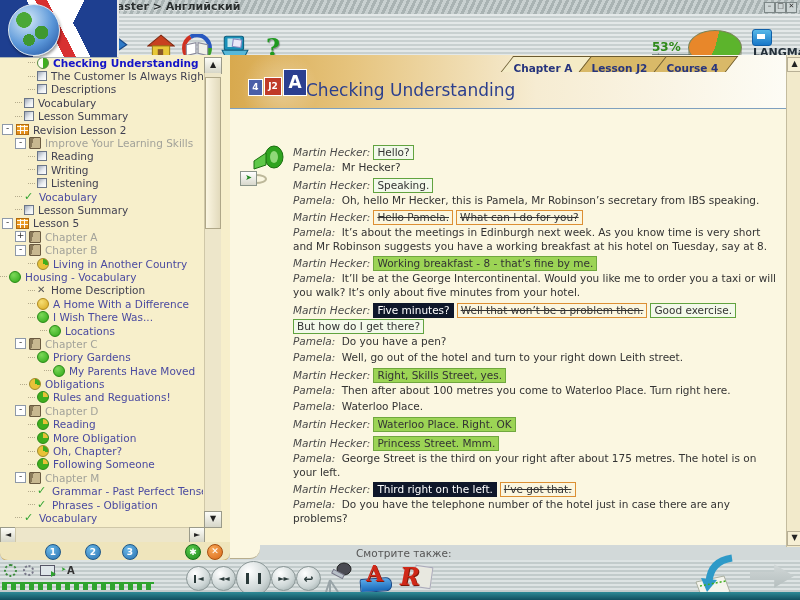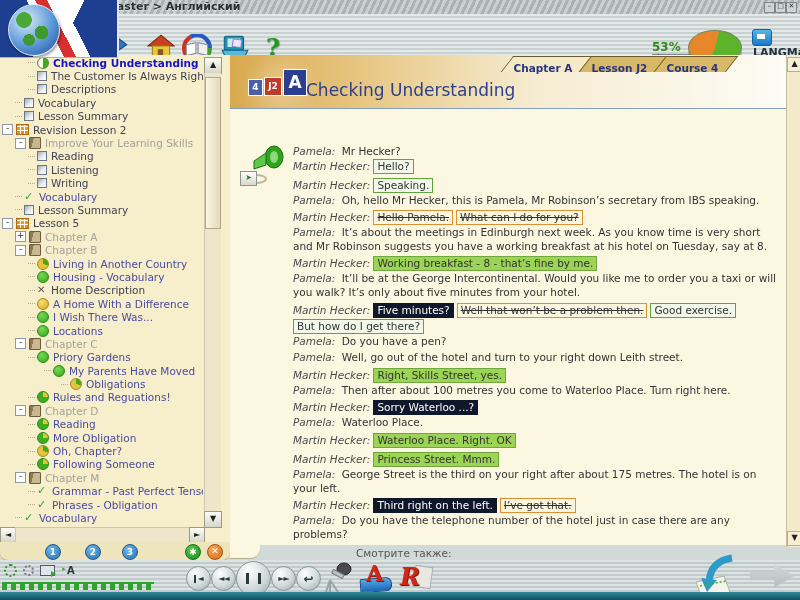--- a/index.html
+++ b/index.html
@@ -276,26 +276,26 @@
           <span class="lbl-muted">Improve Your Learning Skills</span>
         </div>
         <div class="tree-row" style="padding-left: 28px;">
           <span class="stub"></span>
           <span class="ti ti-square"></span>
           <span class="lbl-dark">Reading</span>
         </div>
         <div class="tree-row" style="padding-left: 28px;">
           <span class="stub"></span>
           <span class="ti ti-square"></span>
+          <span class="lbl-dark">Writing</span>
+        </div>
+        <div class="tree-row" style="padding-left: 28px;">
+          <span class="stub"></span>
+          <span class="ti ti-square"></span>
           <span class="lbl-dark">Listening</span>
-        </div>
-        <div class="tree-row" style="padding-left: 28px;">
-          <span class="stub"></span>
-          <span class="ti ti-square"></span>
-          <span class="lbl-dark">Writing</span>
         </div>
         <div class="tree-row" style="padding-left: 15px;">
           <span class="stub"></span>
           <span class="ti ti-check">✓</span>
           <span class="lbl-col">Vocabulary</span>
         </div>
         <div class="tree-row" style="padding-left: 15px;">
           <span class="stub"></span>
           <span class="ti ti-square"></span>
           <span class="lbl-dark">Lesson Summary</span>
@@ -313,61 +313,61 @@
         <div class="tree-row" style="padding-left: 15px;">
           <span class="exp">-</span>
           <span class="ti ti-book"></span>
           <span class="lbl-muted">Chapter B</span>
         </div>
         <div class="tree-row" style="padding-left: 28px;">
           <span class="stub"></span>
           <span class="ti ti-pie-yg"></span>
           <span class="lbl-col">Living in Another Country</span>
         </div>
-        <div class="tree-row" style="padding-left: 28px;">
+        <div class="tree-row" style="">
           <span class="stub"></span>
           <span class="ti ti-circle-green"></span>
           <span class="lbl-col">Housing - Vocabulary</span>
         </div>
         <div class="tree-row" style="padding-left: 28px;">
           <span class="stub"></span>
           <span class="ti ti-x">✕</span>
           <span class="lbl-dark">Home Description</span>
         </div>
         <div class="tree-row" style="padding-left: 28px;">
           <span class="stub"></span>
           <span class="ti ti-circle-yellow"></span>
           <span class="lbl-col">A Home With a Difference</span>
         </div>
         <div class="tree-row" style="padding-left: 28px;">
           <span class="stub"></span>
           <span class="ti ti-circle-green"></span>
           <span class="lbl-col">I Wish There Was...</span>
         </div>
-        <div class="tree-row" style="padding-left: 28px;">
+        <div class="tree-row" style="padding-left: 40px;">
           <span class="stub"></span>
           <span class="ti ti-circle-green"></span>
           <span class="lbl-col">Locations</span>
         </div>
         <div class="tree-row" style="padding-left: 15px;">
           <span class="exp">-</span>
           <span class="ti ti-book"></span>
           <span class="lbl-muted">Chapter C</span>
         </div>
         <div class="tree-row" style="padding-left: 28px;">
           <span class="stub"></span>
           <span class="ti ti-circle-green"></span>
           <span class="lbl-col">Priory Gardens</span>
         </div>
         <div class="tree-row" style="padding-left: 44px;">
           <span class="stub"></span>
           <span class="ti ti-circle-green"></span>
           <span class="lbl-col">My Parents Have Moved</span>
         </div>
-        <div class="tree-row" style="padding-left: 20px; margin-left: 41px;">
+        <div class="tree-row" style="padding-left: 20px;">
           <span class="stub"></span>
           <span class="ti ti-pie-yg"></span>
           <span class="lbl-col">Obligations</span>
         </div>
         <div class="tree-row" style="padding-left: 28px;">
           <span class="stub"></span>
           <span class="ti ti-pie-gy"></span>
           <span class="lbl-col">Rules and Reguations!</span>
         </div>
         <div class="tree-row" style="padding-left: 15px;">
@@ -451,22 +451,22 @@
     <div class="cbody">
       <svg class="speaker-art" viewBox="0 0 40 44">
         <ellipse cx="30" cy="12" rx="9" ry="11" fill="#2FA31F" stroke="#1A700F" stroke-width="1"></ellipse>
         <ellipse cx="30" cy="12" rx="4" ry="6" fill="#8FD878"></ellipse>
         <path d="M22 8 L10 16 L10 24 L22 20 Z" fill="#5FC848" stroke="#1A700F" stroke-width="1"></path>
         <ellipse cx="12" cy="34" rx="10" ry="4" fill="none" stroke="#BDB89A" stroke-width="2"></ellipse>
       </svg>
       <span class="play-mini">➤</span>
       <div class="dialogue" id="dialogue">
           <div class="exchange">
+            <div><span class="speaker">Martin Hecker:</span><span class="chip correct-outline">Hello?</span></div>
             <div><span class="speaker">Pamela:</span> Mr Hecker?</div>
-            <div><span class="speaker">Martin Hecker:</span><span class="chip correct-outline">Hello?</span></div>
           </div>
           <div class="exchange">
             <div><span class="speaker">Martin Hecker:</span><span class="chip correct-outline">Speaking.</span></div>
             <div><span class="speaker">Pamela:</span> Oh, hello Mr Hecker, this is Pamela, Mr Robinson’s secretary from IBS speaking.</div>
           </div>
           <div class="exchange">
             <div><span class="speaker">Martin Hecker:</span><span class="chip wrong-strike">Hello Pamela.</span><span class="chip wrong-strike">What can I do for you?</span></div>
             <div><span class="speaker">Pamela:</span> It’s about the meetings in Edinburgh next week. As you know time is very short and Mr Robinson suggests you have a working breakfast at his hotel on Tuesday, say at 8.</div>
           </div>
           <div class="exchange">
@@ -478,21 +478,20 @@
             <div><span class="speaker">Pamela:</span> Do you have a pen?</div>
           </div>
           <div class="exchange">
             <div><span class="speaker">Pamela:</span> Well, go out of the hotel and turn to your right down Leith street.</div>
           </div>
           <div class="exchange">
             <div><span class="speaker">Martin Hecker:</span><span class="chip correct-filled">Right, Skills Street, yes.</span></div>
             <div><span class="speaker">Pamela:</span> Then after about 100 metres you come to Waterloo Place. Turn right here.</div>
           </div>
           <div class="exchange">
-            <div><span class="speaker">Martin Hecker:</span><span class="chip wrong-filled">Sorry Waterloo ...?</span></div>
             <div><span class="speaker">Pamela:</span> Waterloo Place.</div>
           </div>
           <div class="exchange">
             <div><span class="speaker">Martin Hecker:</span><span class="chip correct-filled">Waterloo Place. Right. OK</span></div>
           </div>
           <div class="exchange">
             <div><span class="speaker">Martin Hecker:</span><span class="chip correct-filled">Princess Street. Mmm.</span></div>
             <div><span class="speaker">Pamela:</span> George Street is the third on your right after about 175 metres. The hotel is on your left.</div>
           </div>
           <div class="exchange">

